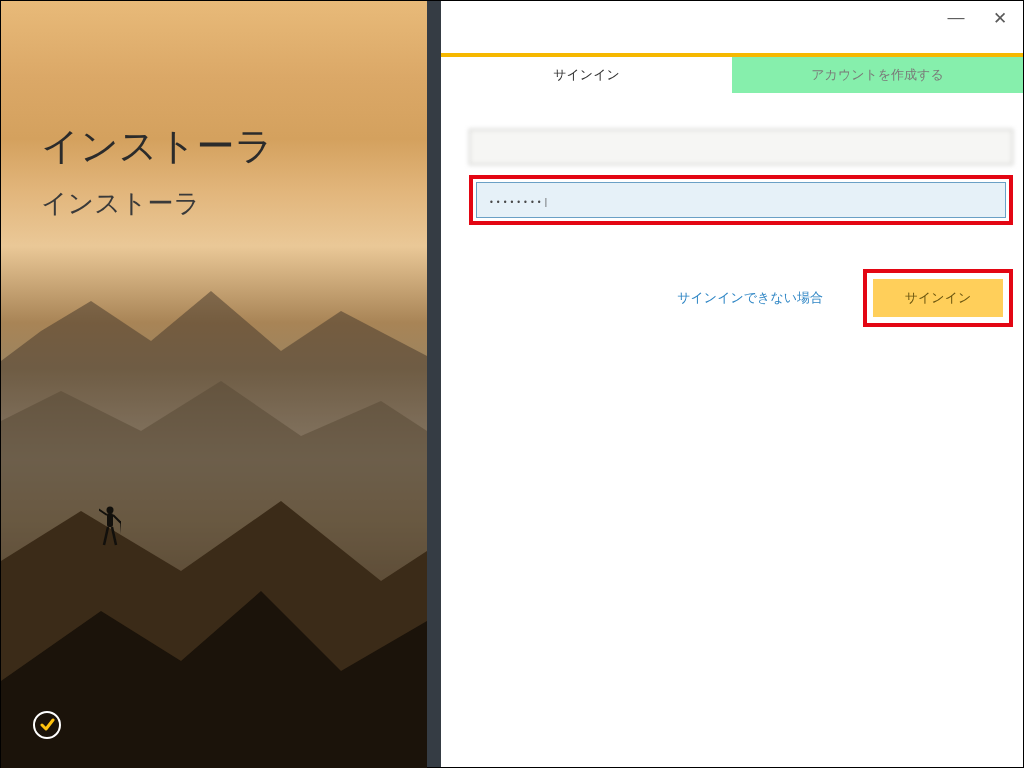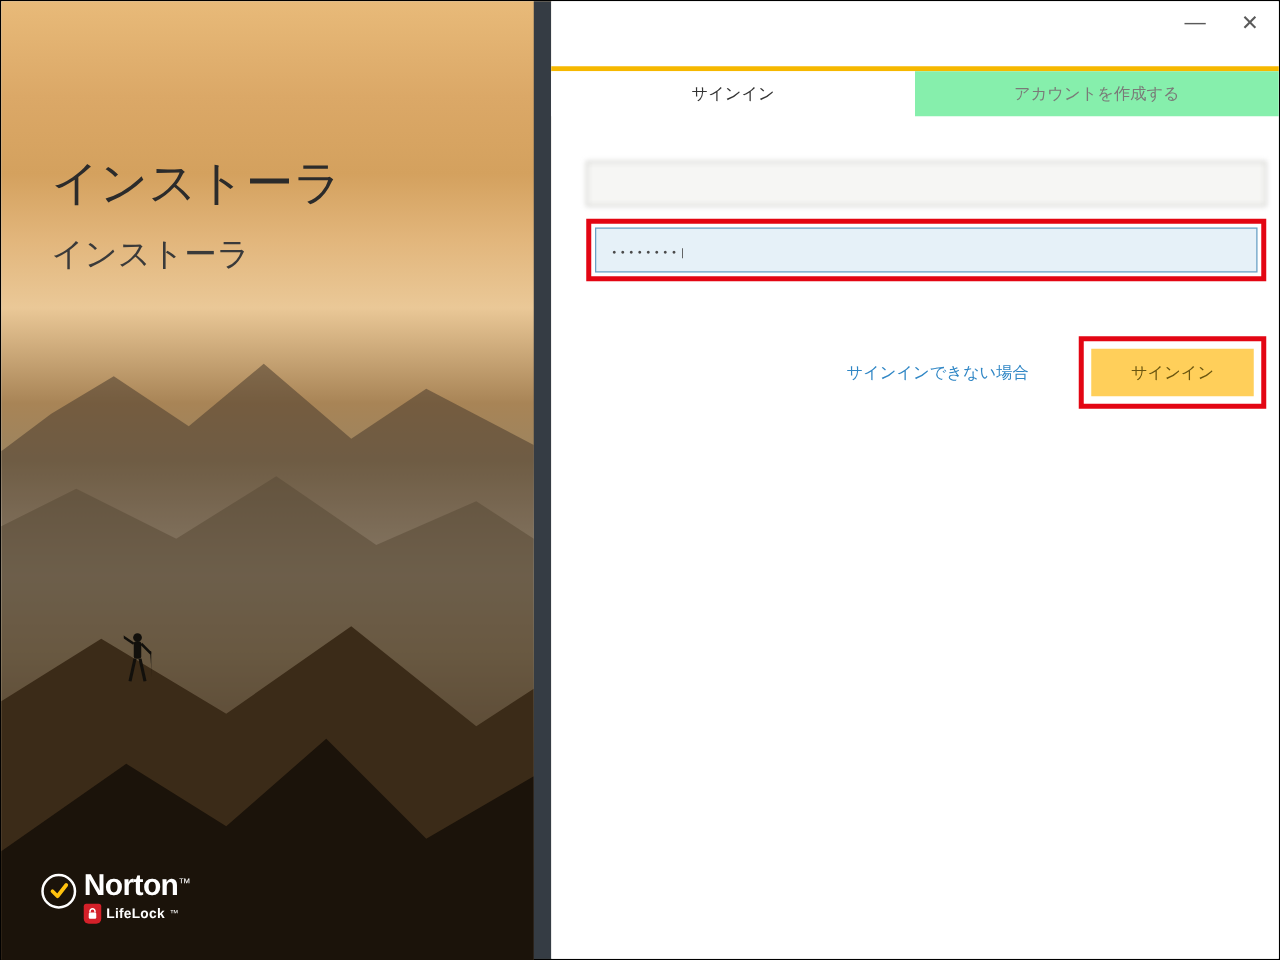--- a/index.html
+++ b/index.html
@@ -271,35 +271,20 @@
       <line x1="9" y1="22" x2="5" y2="40" stroke="#12100c" stroke-width="2.5"></line>
       <line x1="13" y1="22" x2="17" y2="40" stroke="#12100c" stroke-width="2.5"></line>
     </svg>
 
     <div class="logo-block">
       <div class="logo-check">
         <svg width="16" height="16" viewBox="0 0 16 16">
           <polyline points="3,8 7,12 14,3" fill="none" stroke="#ffc20e" stroke-width="3" stroke-linecap="round" stroke-linejoin="round"></polyline>
         </svg>
       </div>
-      <div class="logo-text">
-        <div>
-          <span class="brand-name">Norton</span><span class="brand-tm">™</span>
-        </div>
-        <div class="lifelock">
-          <div class="lifelock-badge">
-            <svg width="8" height="10" viewBox="0 0 8 10">
-              <rect x="1" y="4" width="6" height="5" rx="1" fill="#fff"></rect>
-              <path d="M2 4 V3 a2 2 0 0 1 4 0 V4" fill="none" stroke="#fff" stroke-width="1.2"></path>
-            </svg>
-          </div>
-          <span class="lifelock-text">LifeLock</span>
-            <span class="lifelock-tm">™</span>
-        </div>
-      </div>
     </div>
 
     <div class="left-divider"></div>
   </div>
 
   <div class="right-panel">
 
     <div class="window-controls">
       <div class="win-btn">—</div>
       <div class="win-btn">✕</div>

